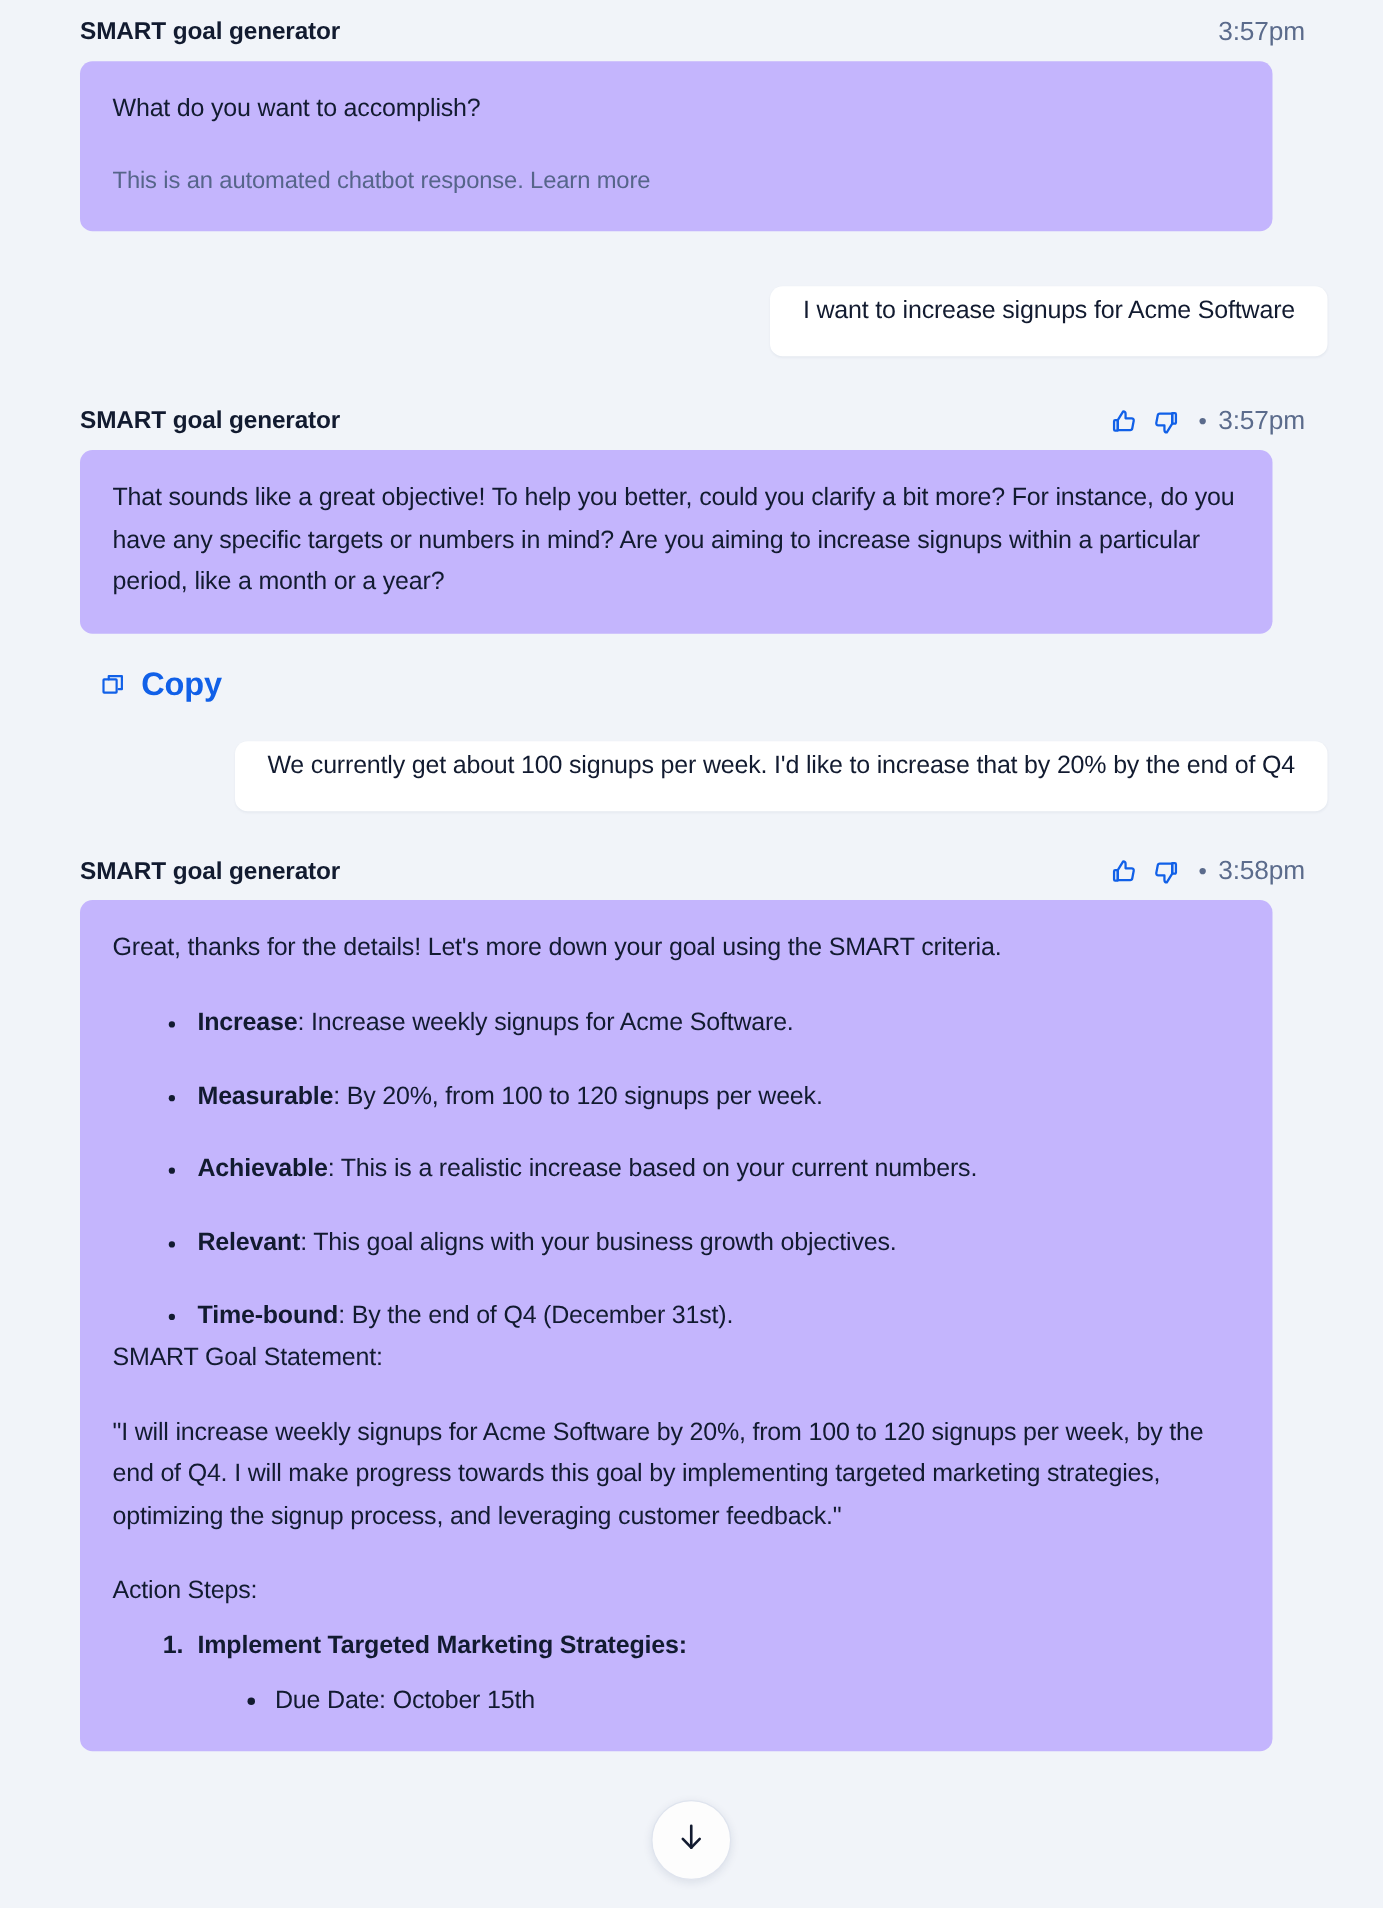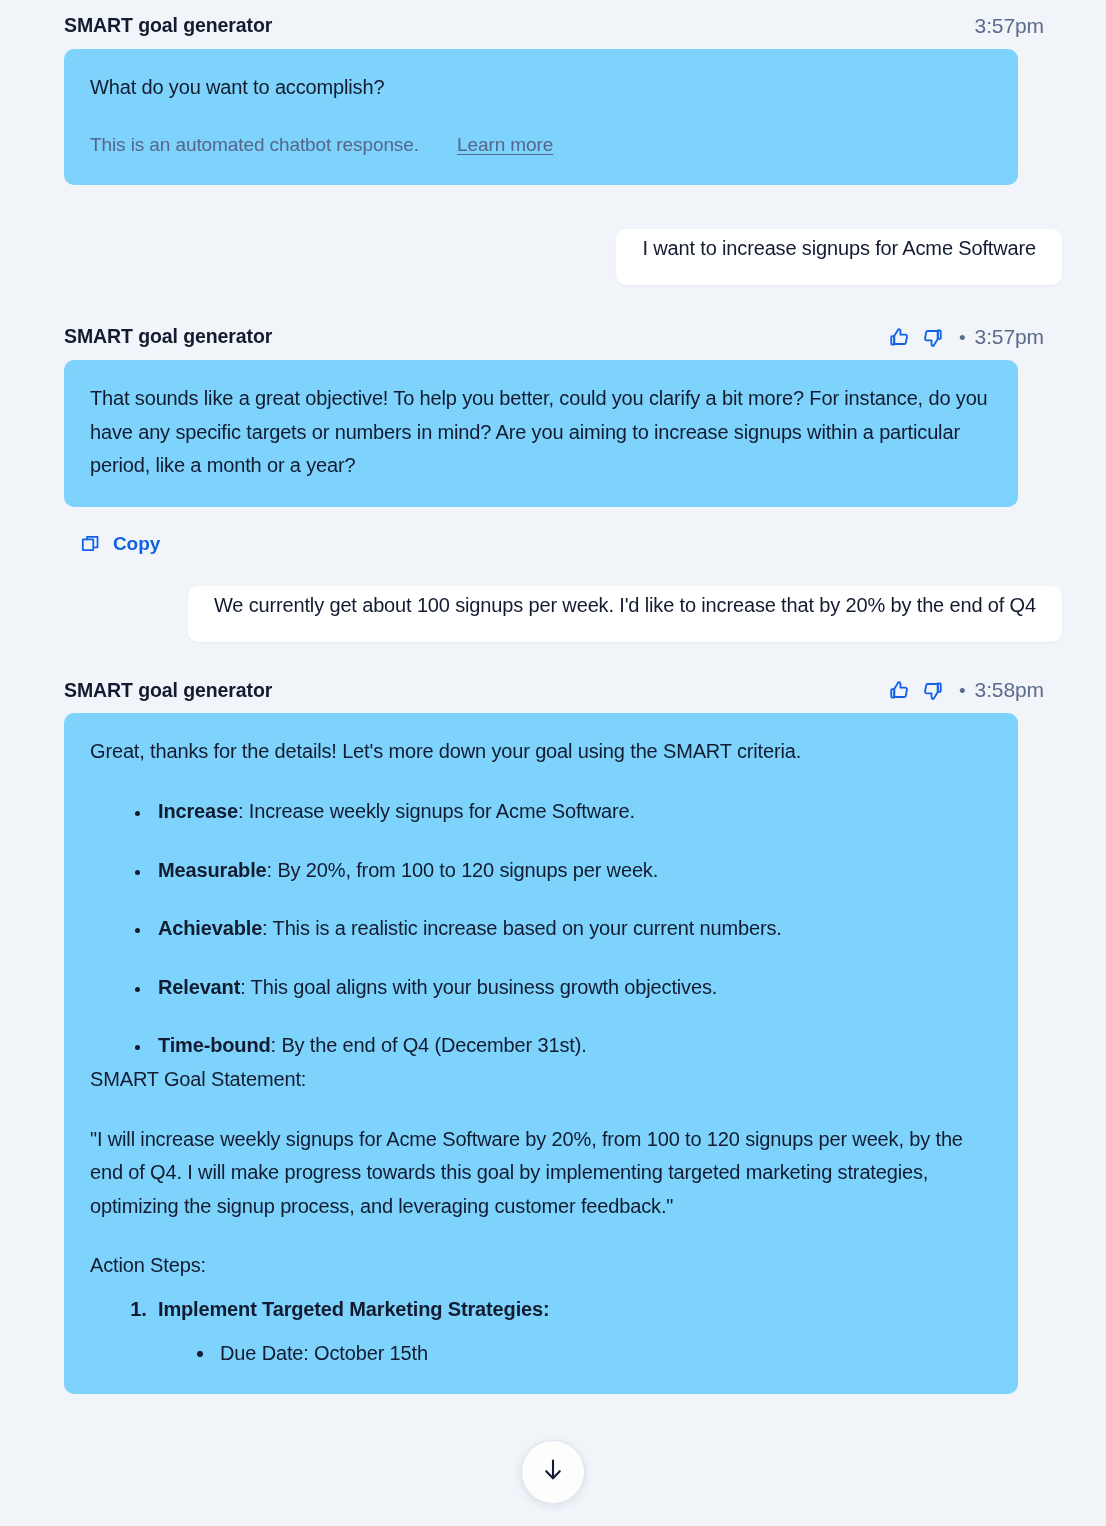--- a/index.html
+++ b/index.html
@@ -70,21 +70,21 @@
     height: 24px;
     cursor: pointer;
   }
 
   
   .row { display: flex; width: 100%; }
   .row.left  { justify-content: flex-start; }
   .row.right { justify-content: flex-end; }
 
   .bubble-bot {
-    background: #7dd3fc;
+    background: #c4b5fd;
     border-radius: 10px;
     padding: 22px 26px 24px 26px;
     margin: 0 88px 0 64px;
     width: calc(100% - 152px);
     font-size: 20px;
     line-height: 1.68;
     color: #121b30;
     letter-spacing: -0.15px;
   }
   .bubble-user {
@@ -106,24 +106,22 @@
 
   .bot-footnote {
     margin-top: 24px !important;
     font-size: 19px;
     color: #56658a;
     letter-spacing: -0.1px;
   }
   .bot-footnote a,
   .learn-more {
     color: #56658a;
-    text-decoration: underline;
     text-underline-offset: 3px;
     cursor: pointer;
-    margin-left: 33px;
   }
 
   .smart-list {
     margin: 26px 0 0 0;
     padding-left: 62px;
     list-style: disc;
   }
   .smart-list li {
     margin-bottom: 25px;
     padding-left: 6px;
@@ -153,21 +151,21 @@
   .copy-row {
     display: flex;
     align-items: center;
     gap: 11px;
     margin: 25px 0 0 78px;
     cursor: pointer;
     width: fit-content;
   }
   .copy-label {
     color: #1160e8;
-    font-size: 19px;
+    font-size: 26px;
     font-weight: 700;
     letter-spacing: -0.1px;
   }
 
   
   .gap-30 { height: 30px; }
   .gap-36 { height: 36px; }
   .gap-40 { height: 40px; }
   .gap-44 { height: 44px; }
 

